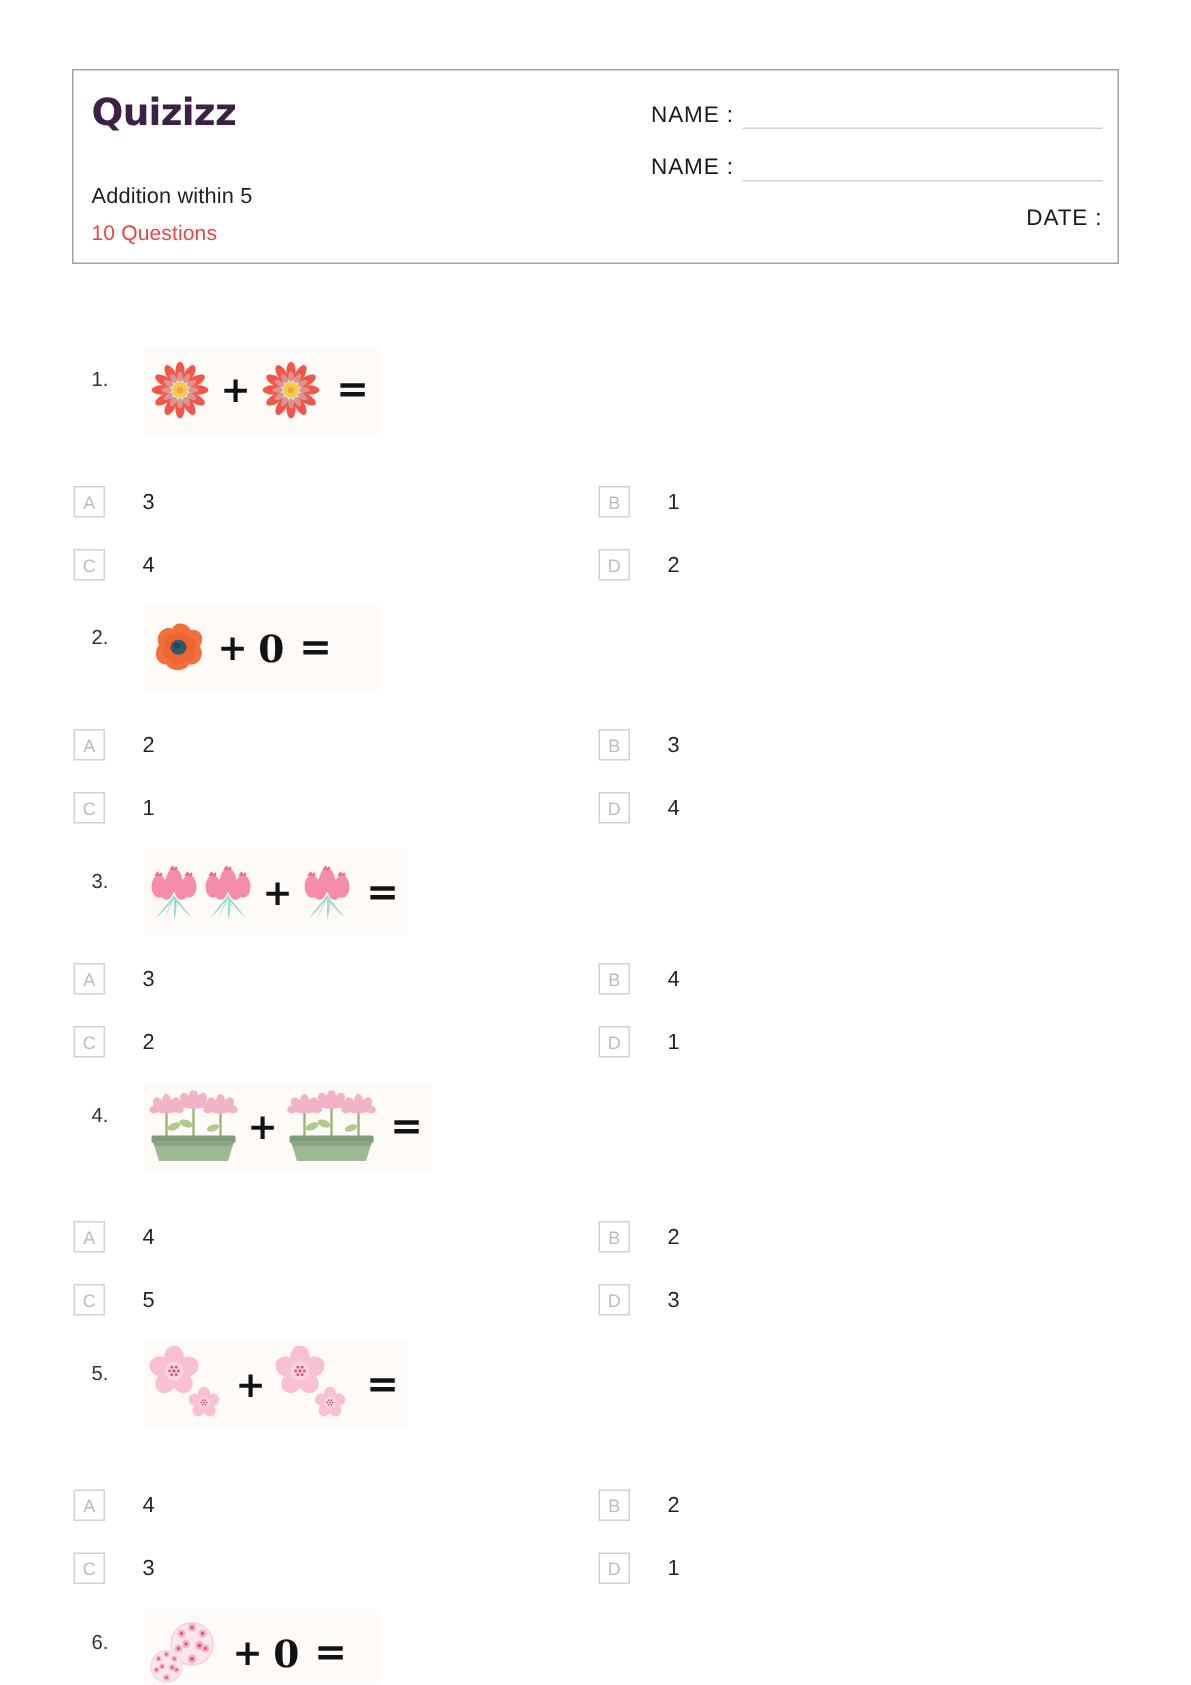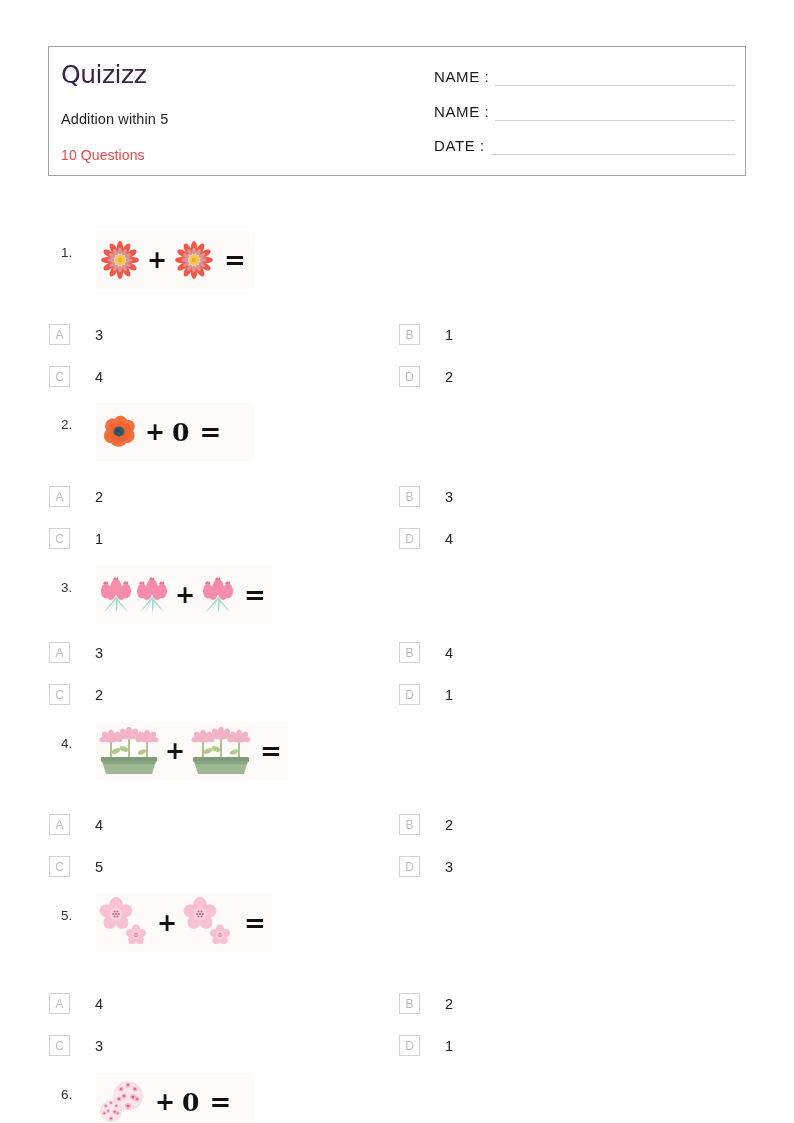--- a/index.html
+++ b/index.html
@@ -25,29 +25,29 @@
     height: 130px;
     border: 1px solid #a3a3a3;
     box-sizing: border-box;
     background: #ffffff;
   }
   .logo {
     position: absolute;
     left: 12px;
     top: 13px;
     font-size: 25px;
-    font-weight: normal;
+    font-weight: bold;
     letter-spacing: -0.5px;
     color: #3d2046;
     font-family: "DejaVu Sans", sans-serif;
   }
   .worksheet-title {
     position: absolute;
     left: 12px;
-    top: 64px;
+    top: 76px;
     font-size: 14.5px;
     color: #1f1f1f;
     letter-spacing: 0.1px;
   }
   .worksheet-sub {
     position: absolute;
     left: 12px;
     top: 100px;
     font-size: 14px;
     color: #ef4444;
@@ -56,21 +56,21 @@
 
   .field-row {
     position: absolute;
     left: 369px;
     display: flex;
     align-items: flex-end;
     width: 317px;
   }
   .field-row.r1 { top: 21px; }
   .field-row.r2 { top: 56px; }
-  .field-row.r3 { top: 90px; }
+  .field-row.r3 { top: 90px; flex-direction: column; }
   .field-label {
     font-size: 15px;
     color: #1a1a1a;
     letter-spacing: 0.6px;
     white-space: nowrap;
     padding-bottom: 1px;
     margin-left: 16px;
   }
   .field-line {
     flex: 1;

